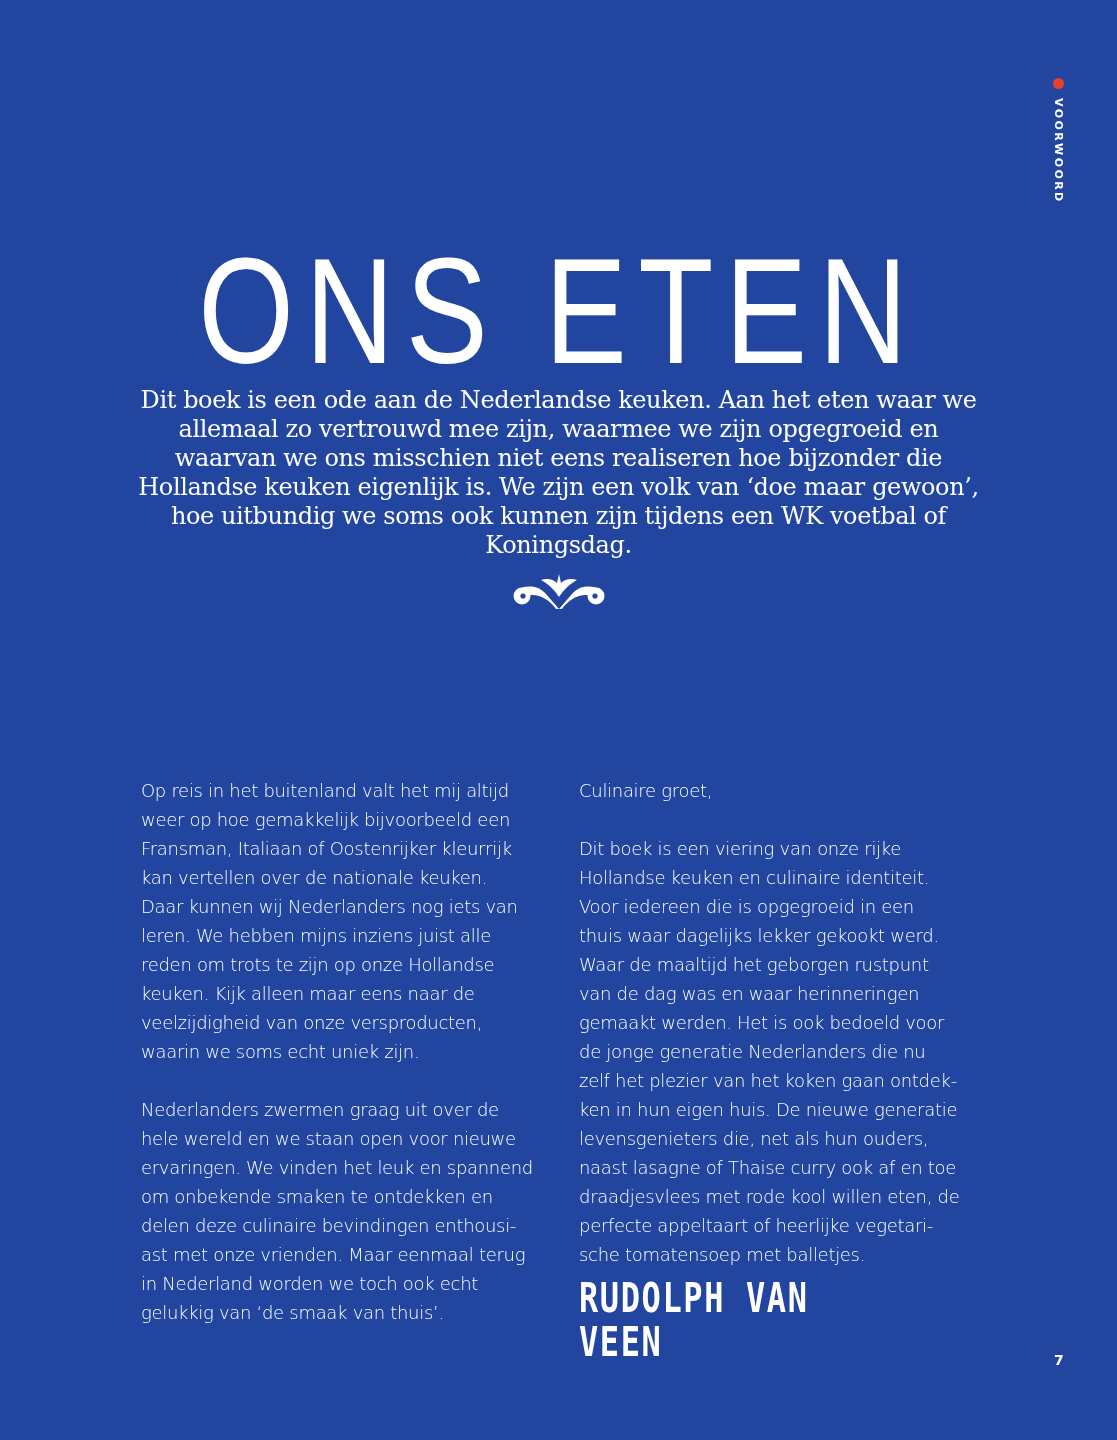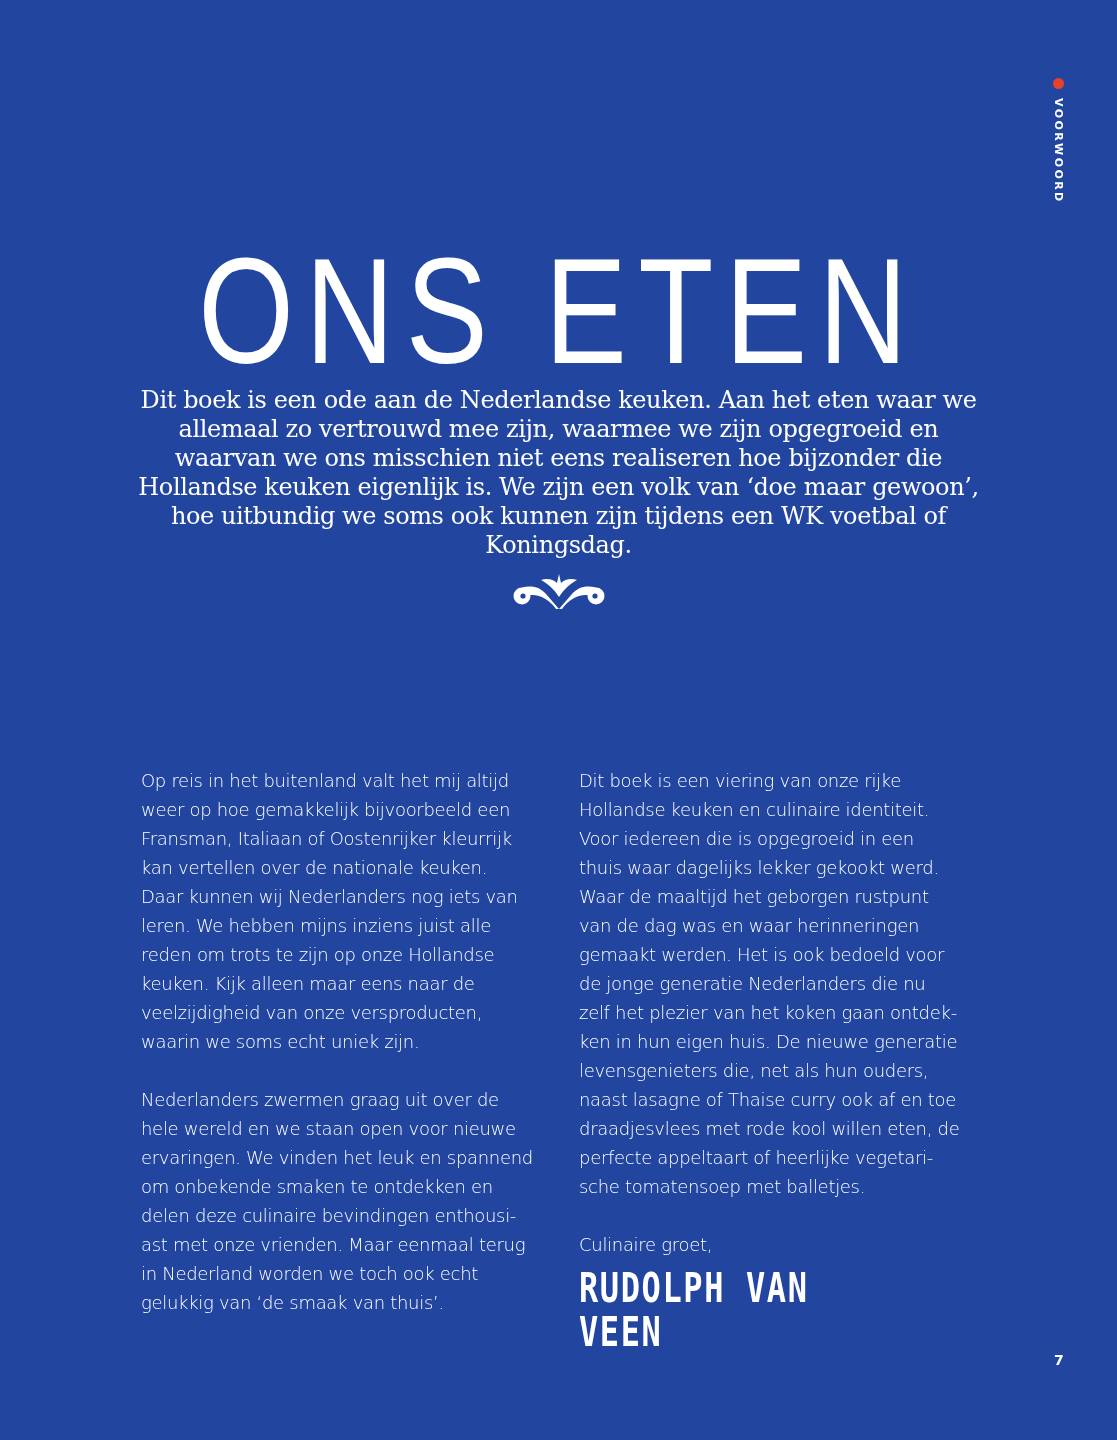--- a/index.html
+++ b/index.html
@@ -62,21 +62,21 @@
       top: 764px;
       width: 410px;
       font-family: "DejaVu Sans", sans-serif;
       font-size: 18px;
       line-height: 29px;
       letter-spacing: -0.3px;
       font-weight: 300;
     }
     .col-left { left: 141px; }
     .col-right { left: 579px; }
-    .col p { margin: 2px 0 29px 0; white-space: pre-line; }
+    .col p { margin: 12px 0 29px 0; white-space: pre-line; }
     .signature {
       font-family: "DejaVu Sans Mono", monospace;
       font-size: 40px;
       line-height: 44px;
       letter-spacing: 2px;
       transform: scaleX(0.8);
       transform-origin: left center;
       margin-top: -22px;
       font-weight: bold;
     }
@@ -132,32 +132,32 @@
 hele wereld en we staan open voor nieuwe
 ervaringen. We vinden het leuk en spannend
 om onbekende smaken te ontdekken en
 delen deze culinaire bevindingen enthousi-
 ast met onze vrienden. Maar eenmaal terug
 in Nederland worden we toch ook echt
 gelukkig van ‘de smaak van thuis’.</p>
 </div>
 
 <div class="col col-right">
+  <p>Culinaire groet,</p>
   <p>Dit boek is een viering van onze rijke
 Hollandse keuken en culinaire identiteit.
 Voor iedereen die is opgegroeid in een
 thuis waar dagelijks lekker gekookt werd.
 Waar de maaltijd het geborgen rustpunt
 van de dag was en waar herinneringen
 gemaakt werden. Het is ook bedoeld voor
 de jonge generatie Nederlanders die nu
 zelf het plezier van het koken gaan ontdek-
 ken in hun eigen huis. De nieuwe generatie
 levensgenieters die, net als hun ouders,
 naast lasagne of Thaise curry ook af en toe
 draadjesvlees met rode kool willen eten, de
 perfecte appeltaart of heerlijke vegetari-
 sche tomatensoep met balletjes.</p>
-  <p>Culinaire groet,</p>
   <div class="signature">RUDOLPH VAN VEEN</div>
 </div>
 
 <div class="page-number">7</div>
 
 </body></html>

